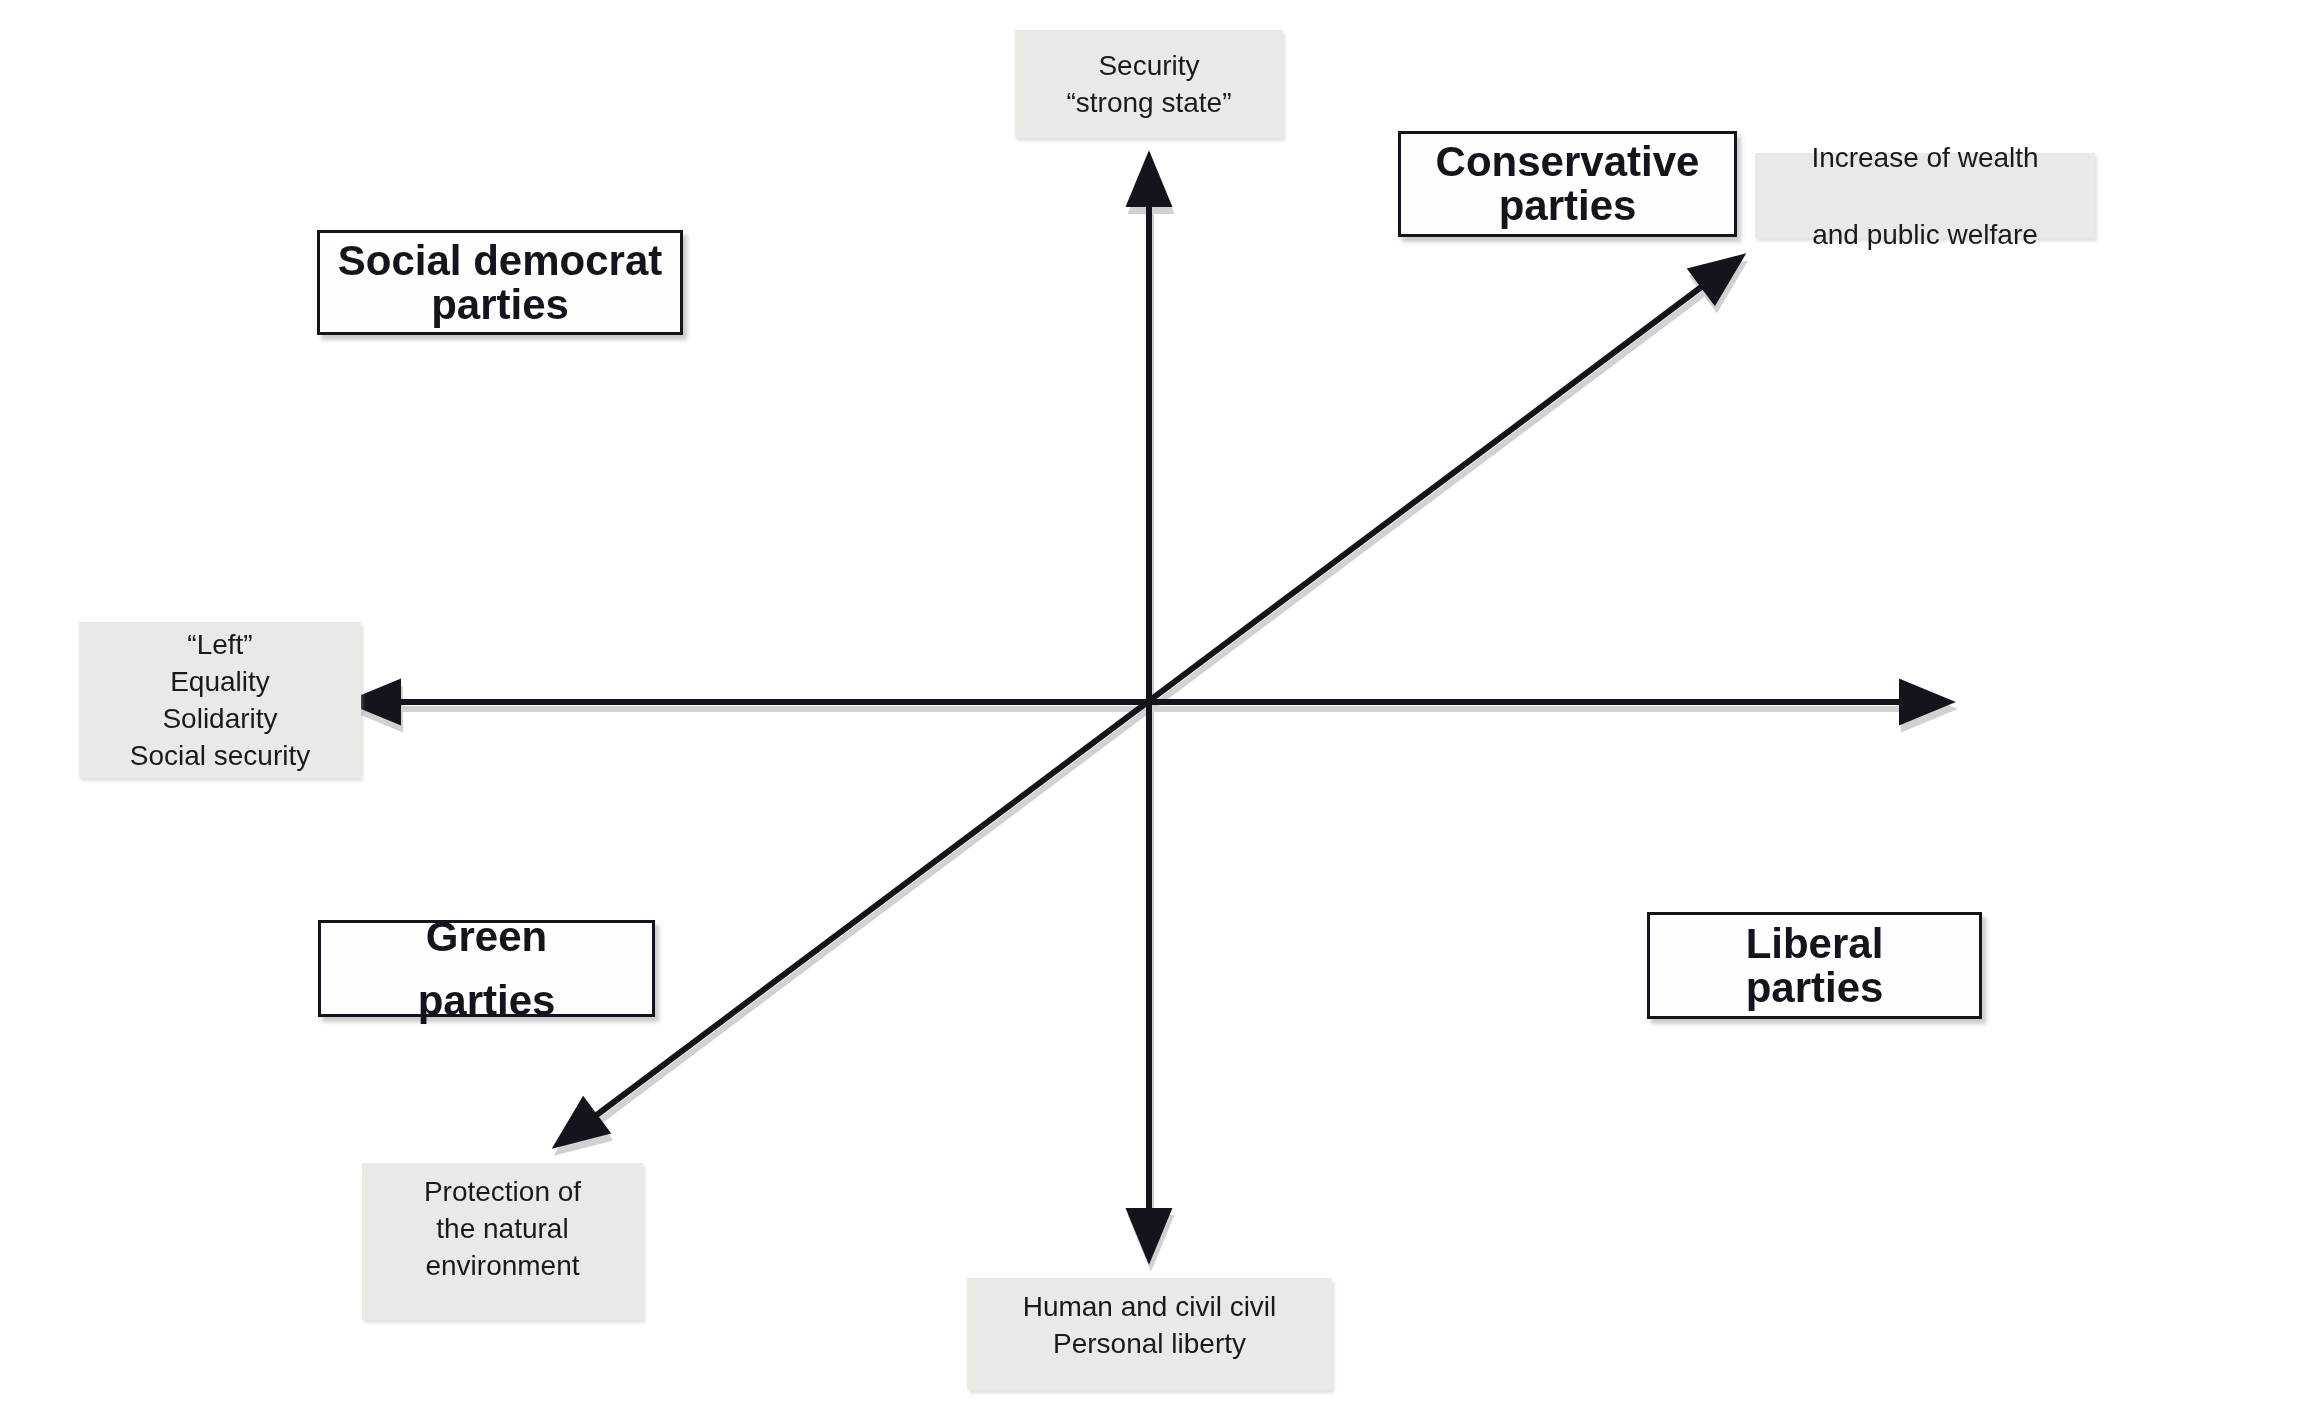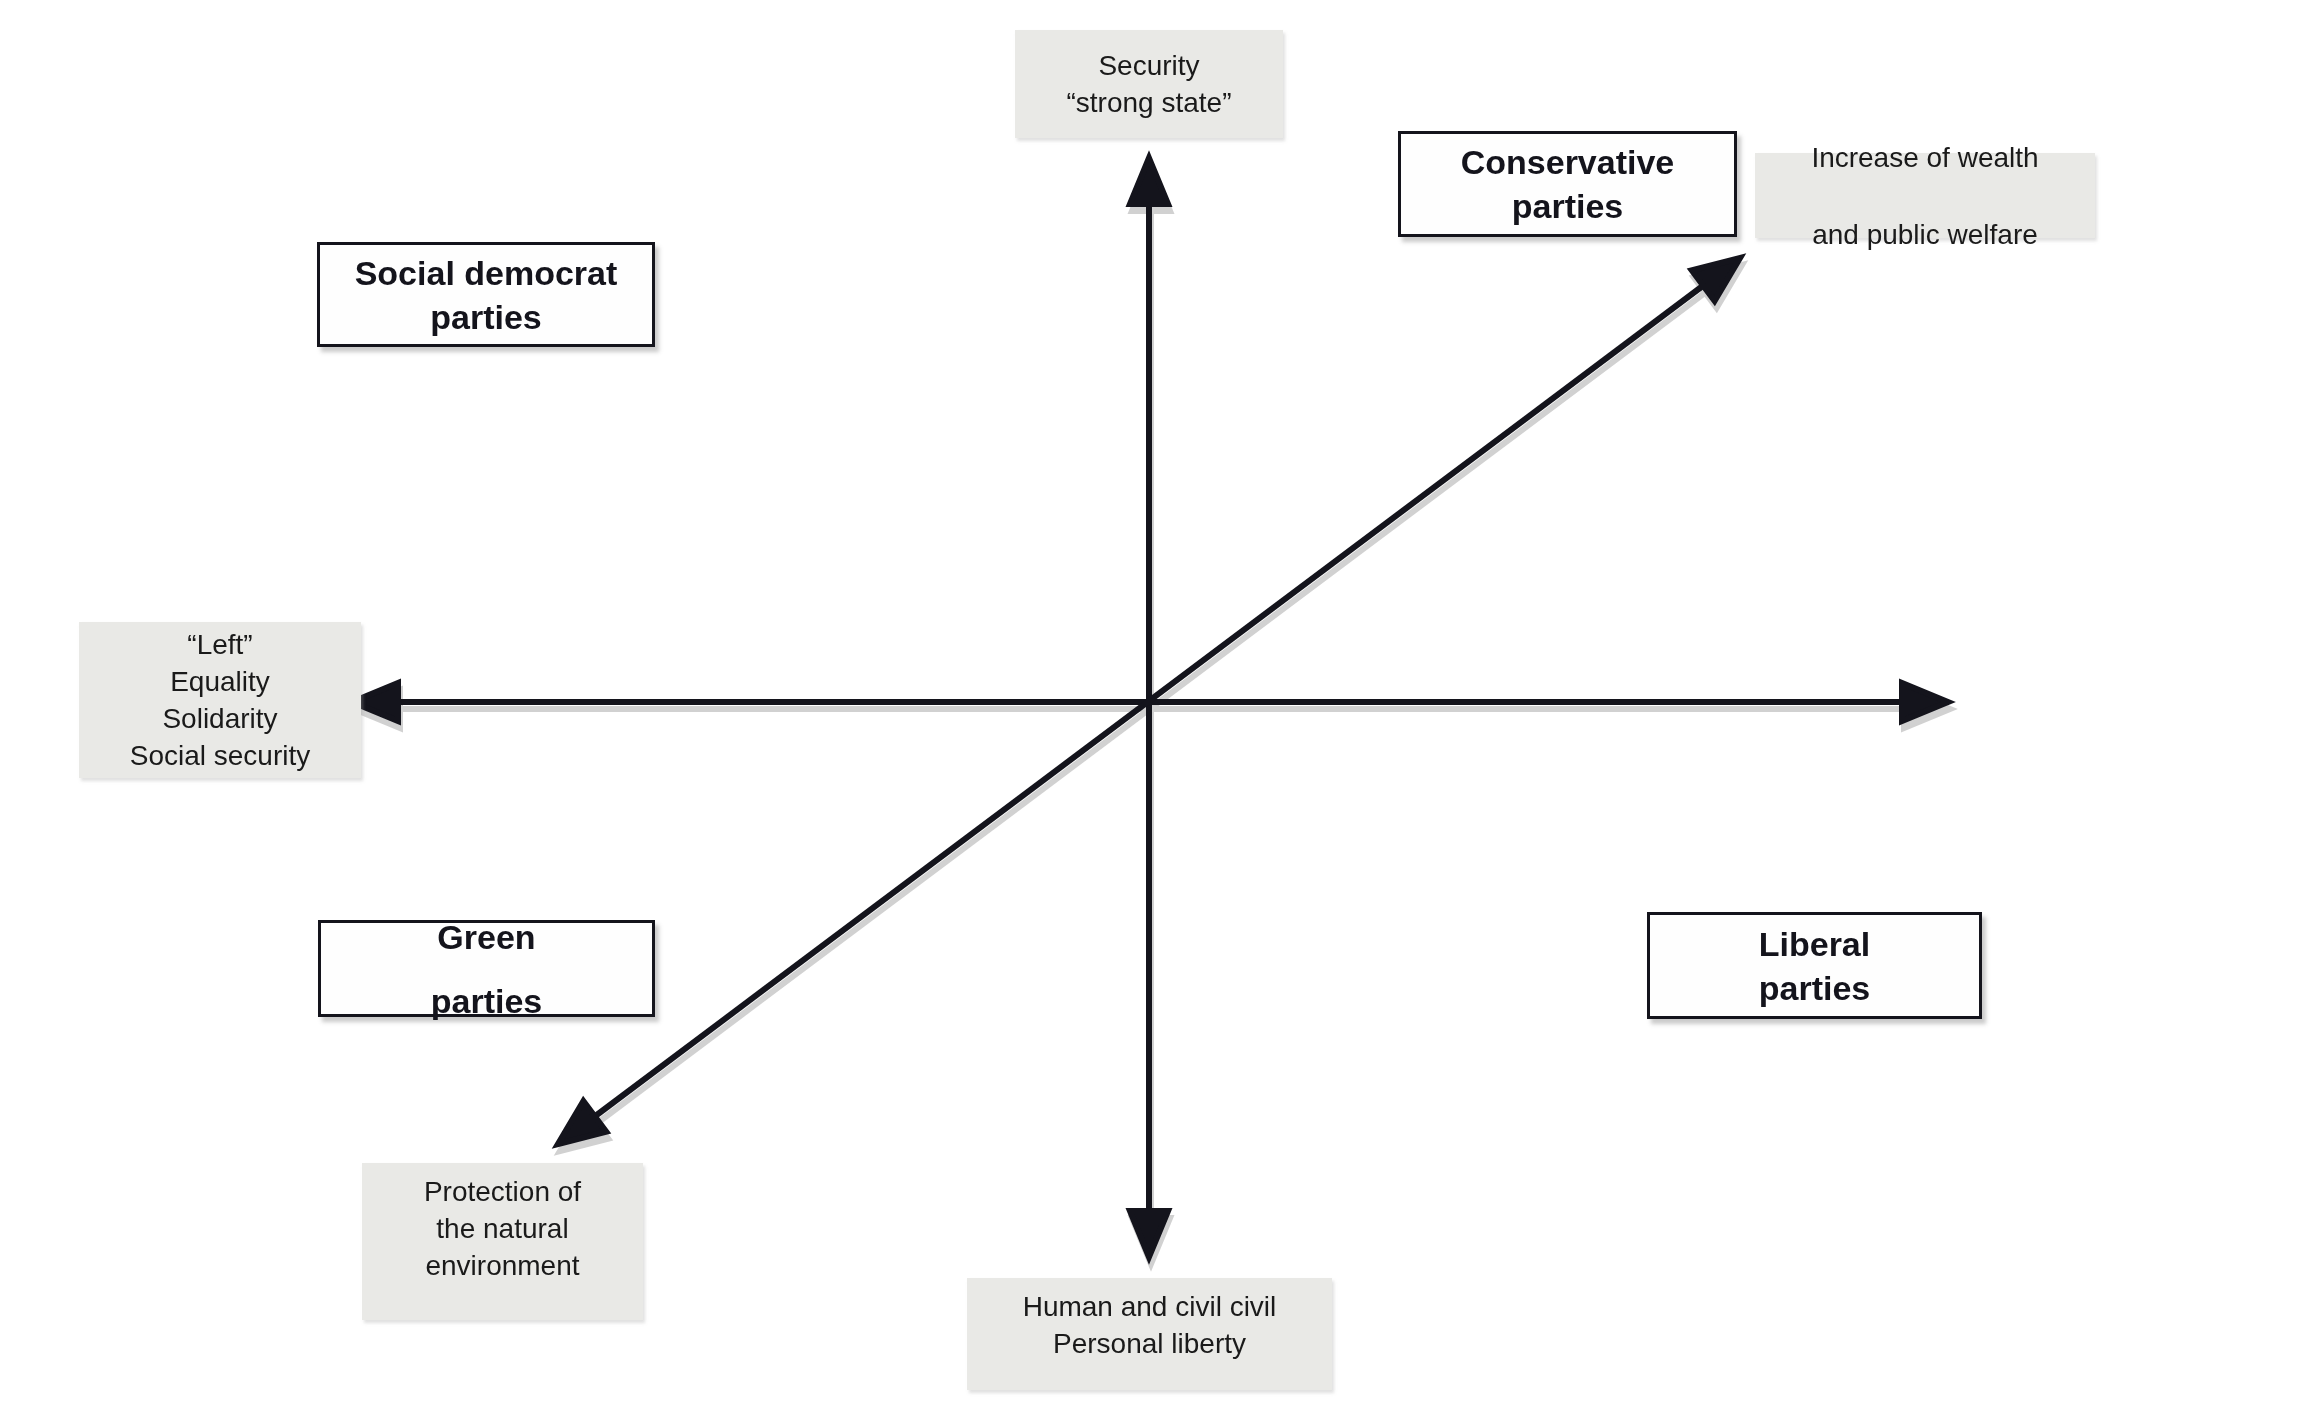--- a/index.html
+++ b/index.html
@@ -20,21 +20,21 @@
   }
   .box span { display: block; white-space: nowrap; }
   .gray {
     background: #e9e9e6;
     box-shadow: 2px 3px 3px rgba(165,165,165,0.35);
   }
   .party {
     background: #fefefe;
     border: 3px solid #14141c;
     font-weight: bold;
-    font-size: 34px;
+    font-size: 42px;
     line-height: 44px;
     color: #14141c;
     box-shadow: 4px 5px 4px rgba(140,140,140,0.45);
     justify-content: center;
   }
   .top-align { justify-content: flex-start; padding-top: 10px; }
 </style>
 </head>
 <body>
 
@@ -65,21 +65,21 @@
       <polygon points="1740,258 1714.6,300.8 1691.8,270.4"></polygon>
       <polygon points="558,1144 606.2,1131.6 583.4,1101.2"></polygon>
     </g>
   </svg>
 
   <div class="box gray" style="left:1015px; top:30px; width:268px; height:108px;">
     <span>Security</span>
     <span>“strong state”</span>
   </div>
 
-  <div class="box party" style="left:317px; top:230px; width:338px; height:105px;margin-top:12px;">
+  <div class="box party" style="left:317px; top:230px; width:366px; height:105px;">
     <span>Social democrat</span>
     <span>parties</span>
   </div>
 
   <div class="box party" style="left:1398px; top:131px; width:339px; height:106px;">
     <span>Conservative</span>
     <span>parties</span>
   </div>
 
   <div class="box gray" style="left:1755px; top:153px; width:340px; height:85px;gap:40px;">

